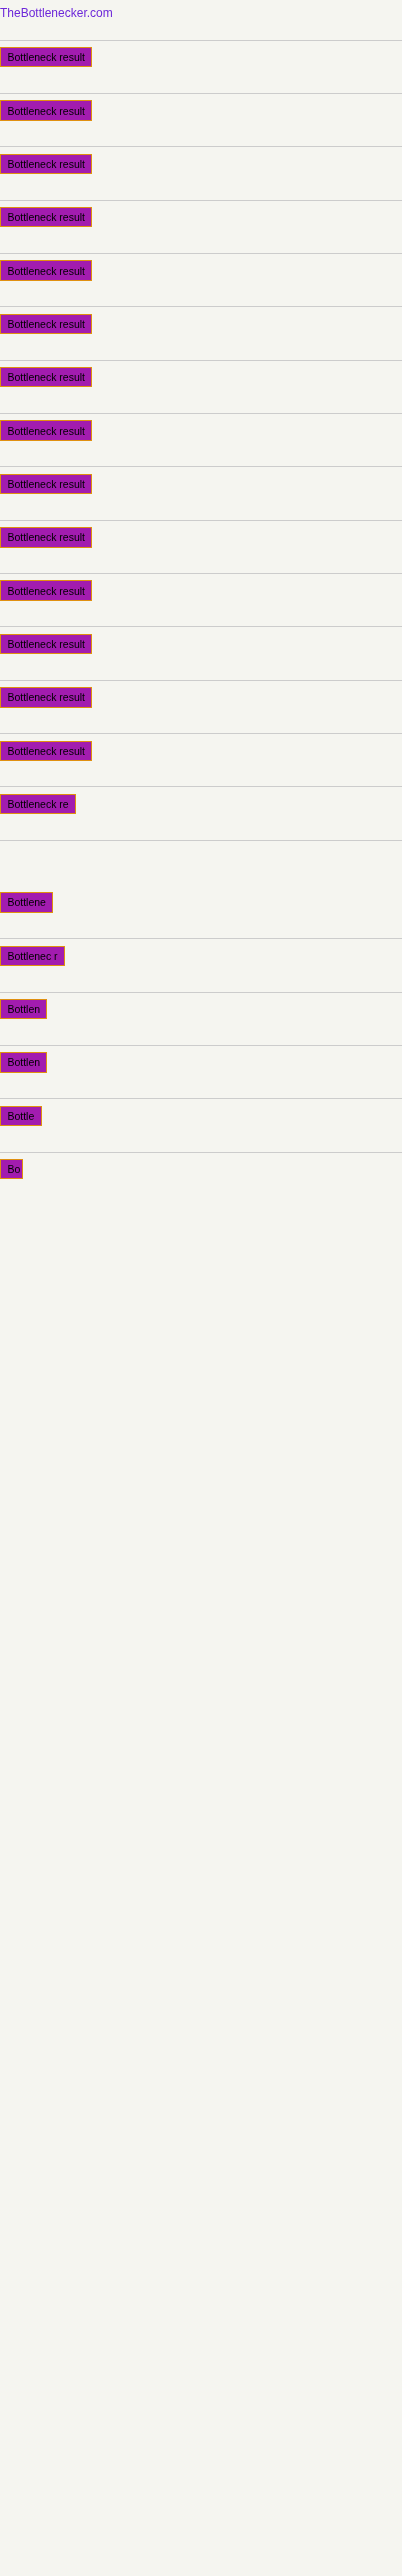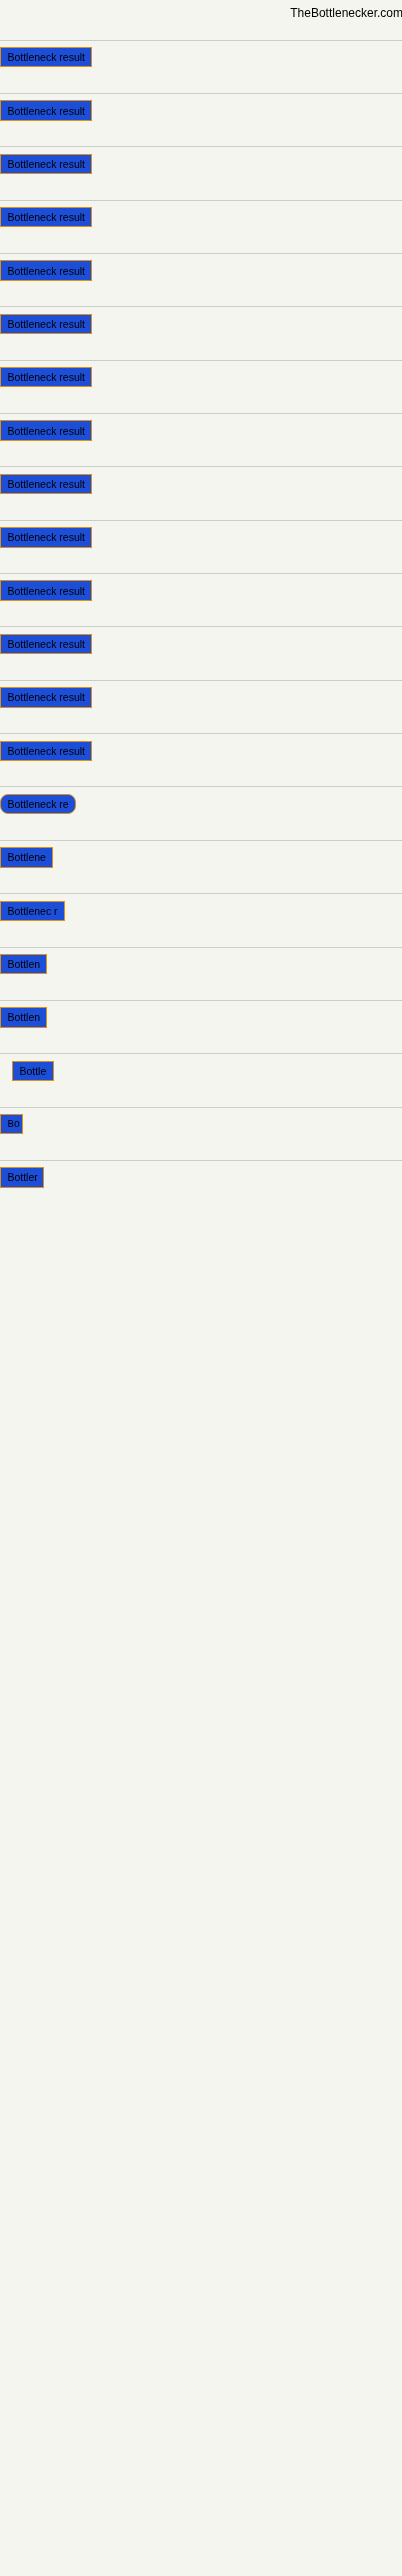--- a/index.html
+++ b/index.html
@@ -10,35 +10,35 @@
 
     body {
       width: 403px;
       min-height: 2576px;
       background-color: #f5f5f0;
       font-family: Arial, sans-serif;
       position: relative;
     }
 
     .site-title {
-      text-align: right;
+      text-align: left;
       padding: 6.4px 0 9.7px 0;
       font-size: 12px;
-      color: #000000;
+      color: #6d28d9;
       font-weight: normal;
     }
 
     .bottleneck-item {
       margin-bottom: 0;
       padding: 6.4px 0 13px 0;
     }
 
     .bottleneck-badge {
       display: inline-block;
-      background-color: #1d4ed8;
+      background-color: #a21caf;
       border: 0.8px solid #e09010;
       padding: 3.2px 6.4px;
       font-size: 10.5px;
       color: #000;
       white-space: nowrap;
       overflow: hidden;
     }
 
     .divider {
       border: none;
@@ -61,22 +61,21 @@
     <div class="bottleneck-item"><hr class="divider"><span class="bottleneck-badge" style="max-width: 105px;">Bottleneck result</span></div>
     <div class="bottleneck-item"><hr class="divider"><span class="bottleneck-badge" style="max-width: 105px;">Bottleneck result</span></div>
     <div class="bottleneck-item"><hr class="divider"><span class="bottleneck-badge" style="max-width: 105px;">Bottleneck result</span></div>
     <div class="bottleneck-item"><hr class="divider"><span class="bottleneck-badge" style="max-width: 105px;">Bottleneck result</span></div>
     <div class="bottleneck-item"><hr class="divider"><span class="bottleneck-badge" style="max-width: 105px;">Bottleneck result</span></div>
     <div class="bottleneck-item"><hr class="divider"><span class="bottleneck-badge" style="max-width: 105px;">Bottleneck result</span></div>
     <div class="bottleneck-item"><hr class="divider"><span class="bottleneck-badge" style="max-width: 105px;">Bottleneck result</span></div>
     <div class="bottleneck-item"><hr class="divider"><span class="bottleneck-badge" style="max-width: 105px;">Bottleneck result</span></div>
     <div class="bottleneck-item"><hr class="divider"><span class="bottleneck-badge" style="max-width: 105px;">Bottleneck result</span></div>
     <div class="bottleneck-item"><hr class="divider"><span class="bottleneck-badge" style="max-width: 105px;">Bottleneck result</span></div>
-    <div class="bottleneck-item"><hr class="divider"><span class="bottleneck-badge" style="max-width: 85px; border-radius: 8px;">Bottleneck re</span></div>
-    <div class="bottleneck-item"><hr class="divider"><span class="bottleneck-badge" style="max-width: 63px;">Bottlene</span></div>
+    <div class="bottleneck-item"><hr class="divider"><span class="bottleneck-badge" style="max-width: 85px;">Bottleneck re</span></div>
+    <div class="bottleneck-item"><hr class="divider"><span class="bottleneck-badge" style="max-width: 63px; margin-top: 45px;">Bottlene</span></div>
     <div class="bottleneck-item"><hr class="divider"><span class="bottleneck-badge" style="max-width: 76px;">Bottlenec r</span></div>
     <div class="bottleneck-item"><hr class="divider"><span class="bottleneck-badge" style="max-width: 55px;">Bottlen</span></div>
     <div class="bottleneck-item"><hr class="divider"><span class="bottleneck-badge" style="max-width: 55px;">Bottlen</span></div>
-    <div class="bottleneck-item"><hr class="divider"><span class="bottleneck-badge" style="max-width: 43px; margin-left: 12px;">Bottle</span></div>
-    <div class="bottleneck-item"><hr class="divider"><span class="bottleneck-badge" style="max-width: 22.5px; font-family: Liberation Mono, monospace;">Bo</span></div>
-    <div class="bottleneck-item"><hr class="divider"><span class="bottleneck-badge" style="max-width: 44px;">Bottler</span></div>
+    <div class="bottleneck-item"><hr class="divider"><span class="bottleneck-badge" style="max-width: 43px;">Bottle</span></div>
+    <div class="bottleneck-item"><hr class="divider"><span class="bottleneck-badge" style="max-width: 22.5px;">Bo</span></div>
   </div>
 
 
 </body></html>

